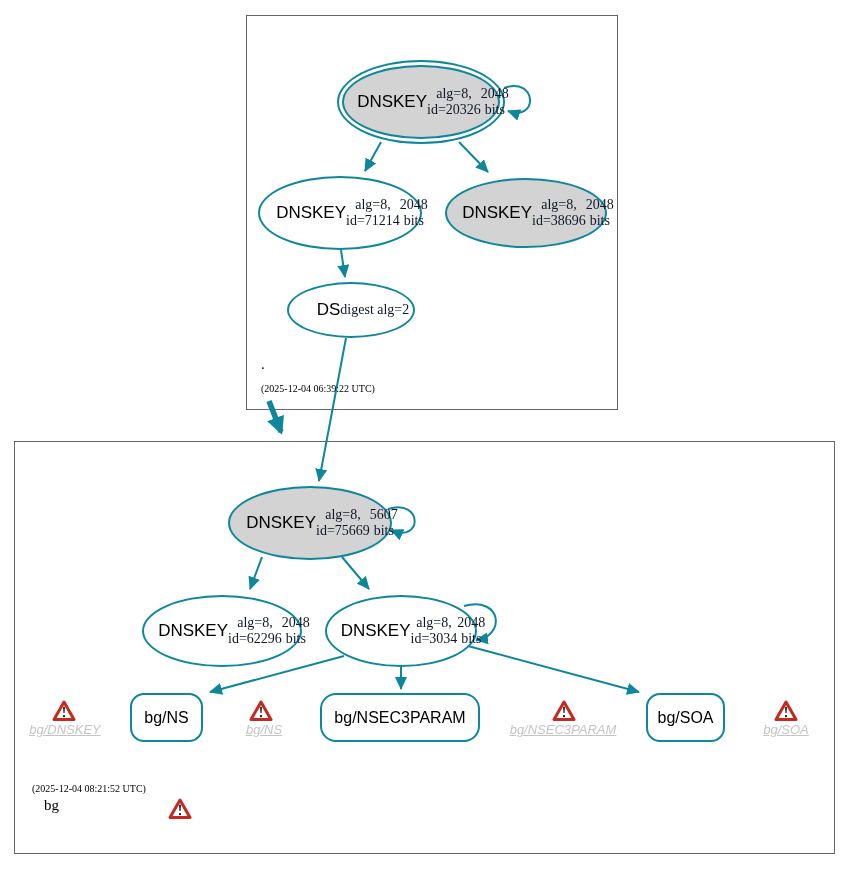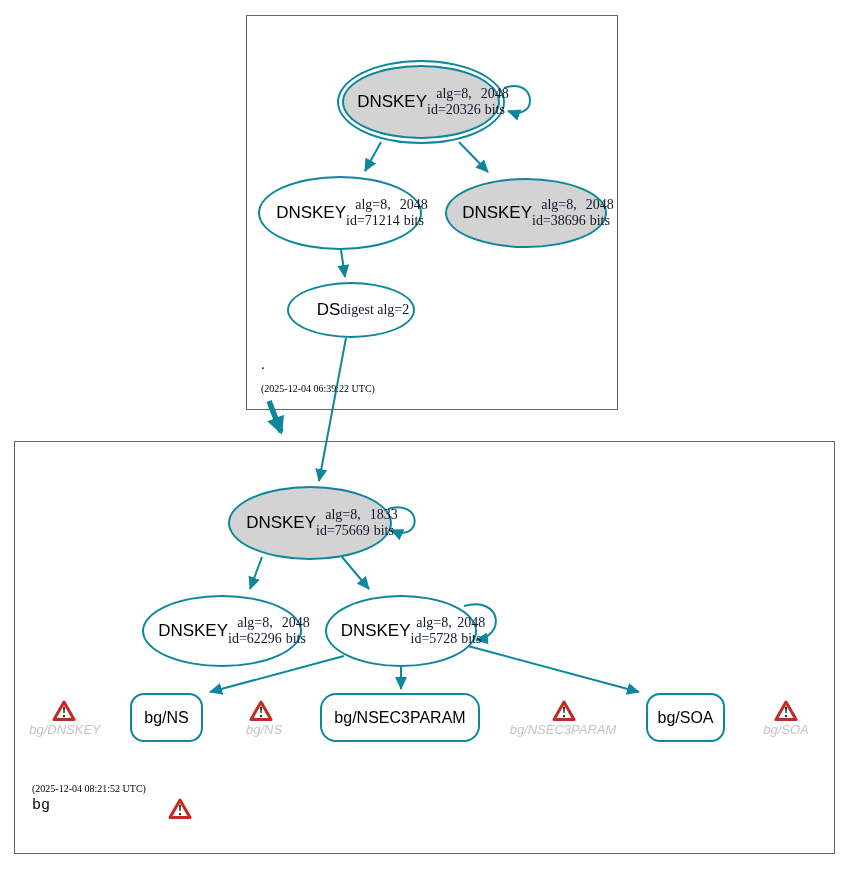--- a/index.html
+++ b/index.html
@@ -28,21 +28,21 @@
   .node-detail{font-family:Liberation Serif, serif;font-size:14px;color:#0f172a;line-height:1.15;}
   .rrset{
     position:absolute;border:2px solid var(--teal);border-radius:14px;background:#fff;
     display:flex;align-items:center;justify-content:center;box-sizing:border-box;
     font-family:"Liberation Sans",sans-serif;font-size:16px;color:#000;
   }
   .zone-label{position:absolute;font-family:"Liberation Serif",serif;font-size:15px;color:#000;}
   .timestamp{position:absolute;font-family:"Liberation Serif",serif;font-size:10px;color:#000;white-space:nowrap;}
   .missing-label{
     position:absolute;transform:translateX(-50%);white-space:nowrap;
-    font-family:"Liberation Sans",sans-serif;font-style:italic;font-size:13px;color:var(--missing);
+    font-family:"Liberation Sans",sans-serif;font-style:italic;font-size:13px;color:var(--missing);text-decoration:underline;
   }
   .warn{position:absolute;width:24px;height:22px;}
 </style>
 </head>
 <body>
 
 <div class="canvas">
 
   <div class="zone-box" style="left:246px;top:15px;width:370px;height:393px;"></div>
   <div class="zone-box" style="left:14px;top:441px;width:819px;height:411px;"></div>
@@ -100,32 +100,32 @@
     <span class="node-title">DS</span>
     <span class="node-detail">digest alg=2</span>
   </div>
 
   <div class="zone-label" style="left:261px;top:356px;">.</div>
   <div class="timestamp" style="left:261px;top:383px;">(2025-12-04 06:39:22 UTC)</div>
 
   <div class="ellipse sep" style="left:228px;top:486px;width:164px;height:74px;">
     <span class="node-title">DNSKEY</span>
     <span class="node-detail">alg=8, id=75669</span>
-    <span class="node-detail">1833 bits</span>
+    <span class="node-detail">5607 bits</span>
   </div>
 
   <div class="ellipse" style="left:142px;top:595px;width:160px;height:72px;">
     <span class="node-title">DNSKEY</span>
     <span class="node-detail">alg=8, id=62296</span>
     <span class="node-detail">2048 bits</span>
   </div>
 
   <div class="ellipse" style="left:325px;top:595px;width:152px;height:72px;">
     <span class="node-title">DNSKEY</span>
-    <span class="node-detail">alg=8, id=5728</span>
+    <span class="node-detail">alg=8, id=3034</span>
     <span class="node-detail">2048 bits</span>
   </div>
 
   <div class="rrset" style="left:130px;top:693px;width:73px;height:49px;">
     <span>bg/NS</span>
   </div>
   <div class="rrset" style="left:320px;top:693px;width:160px;height:49px;border-radius:16px;">
     <span>bg/NSEC3PARAM</span>
   </div>
   <div class="rrset" style="left:646px;top:693px;width:79px;height:49px;">
@@ -145,19 +145,19 @@
   <svg class="warn" style="left:552px;top:700px;">
       <use href="#warn-icon"></use>
     </svg>
   <div class="missing-label" style="left:563px;top:722px;">bg/NSEC3PARAM</div>
 
   <svg class="warn" style="left:774px;top:700px;">
       <use href="#warn-icon"></use>
     </svg>
   <div class="missing-label" style="left:786px;top:722px;">bg/SOA</div>
 
-  <div class="zone-label" style="left:32px;top:797px;font-family:Liberation Mono, monospace;">bg</div>
+  <div class="zone-label" style="left:44px;top:797px;">bg</div>
   <svg class="warn" style="left:168px;top:798px;">
       <use href="#warn-icon"></use>
     </svg>
   <div class="timestamp" style="left:32px;top:783px;">(2025-12-04 08:21:52 UTC)</div>
 
 </div>
 
 </body></html>

